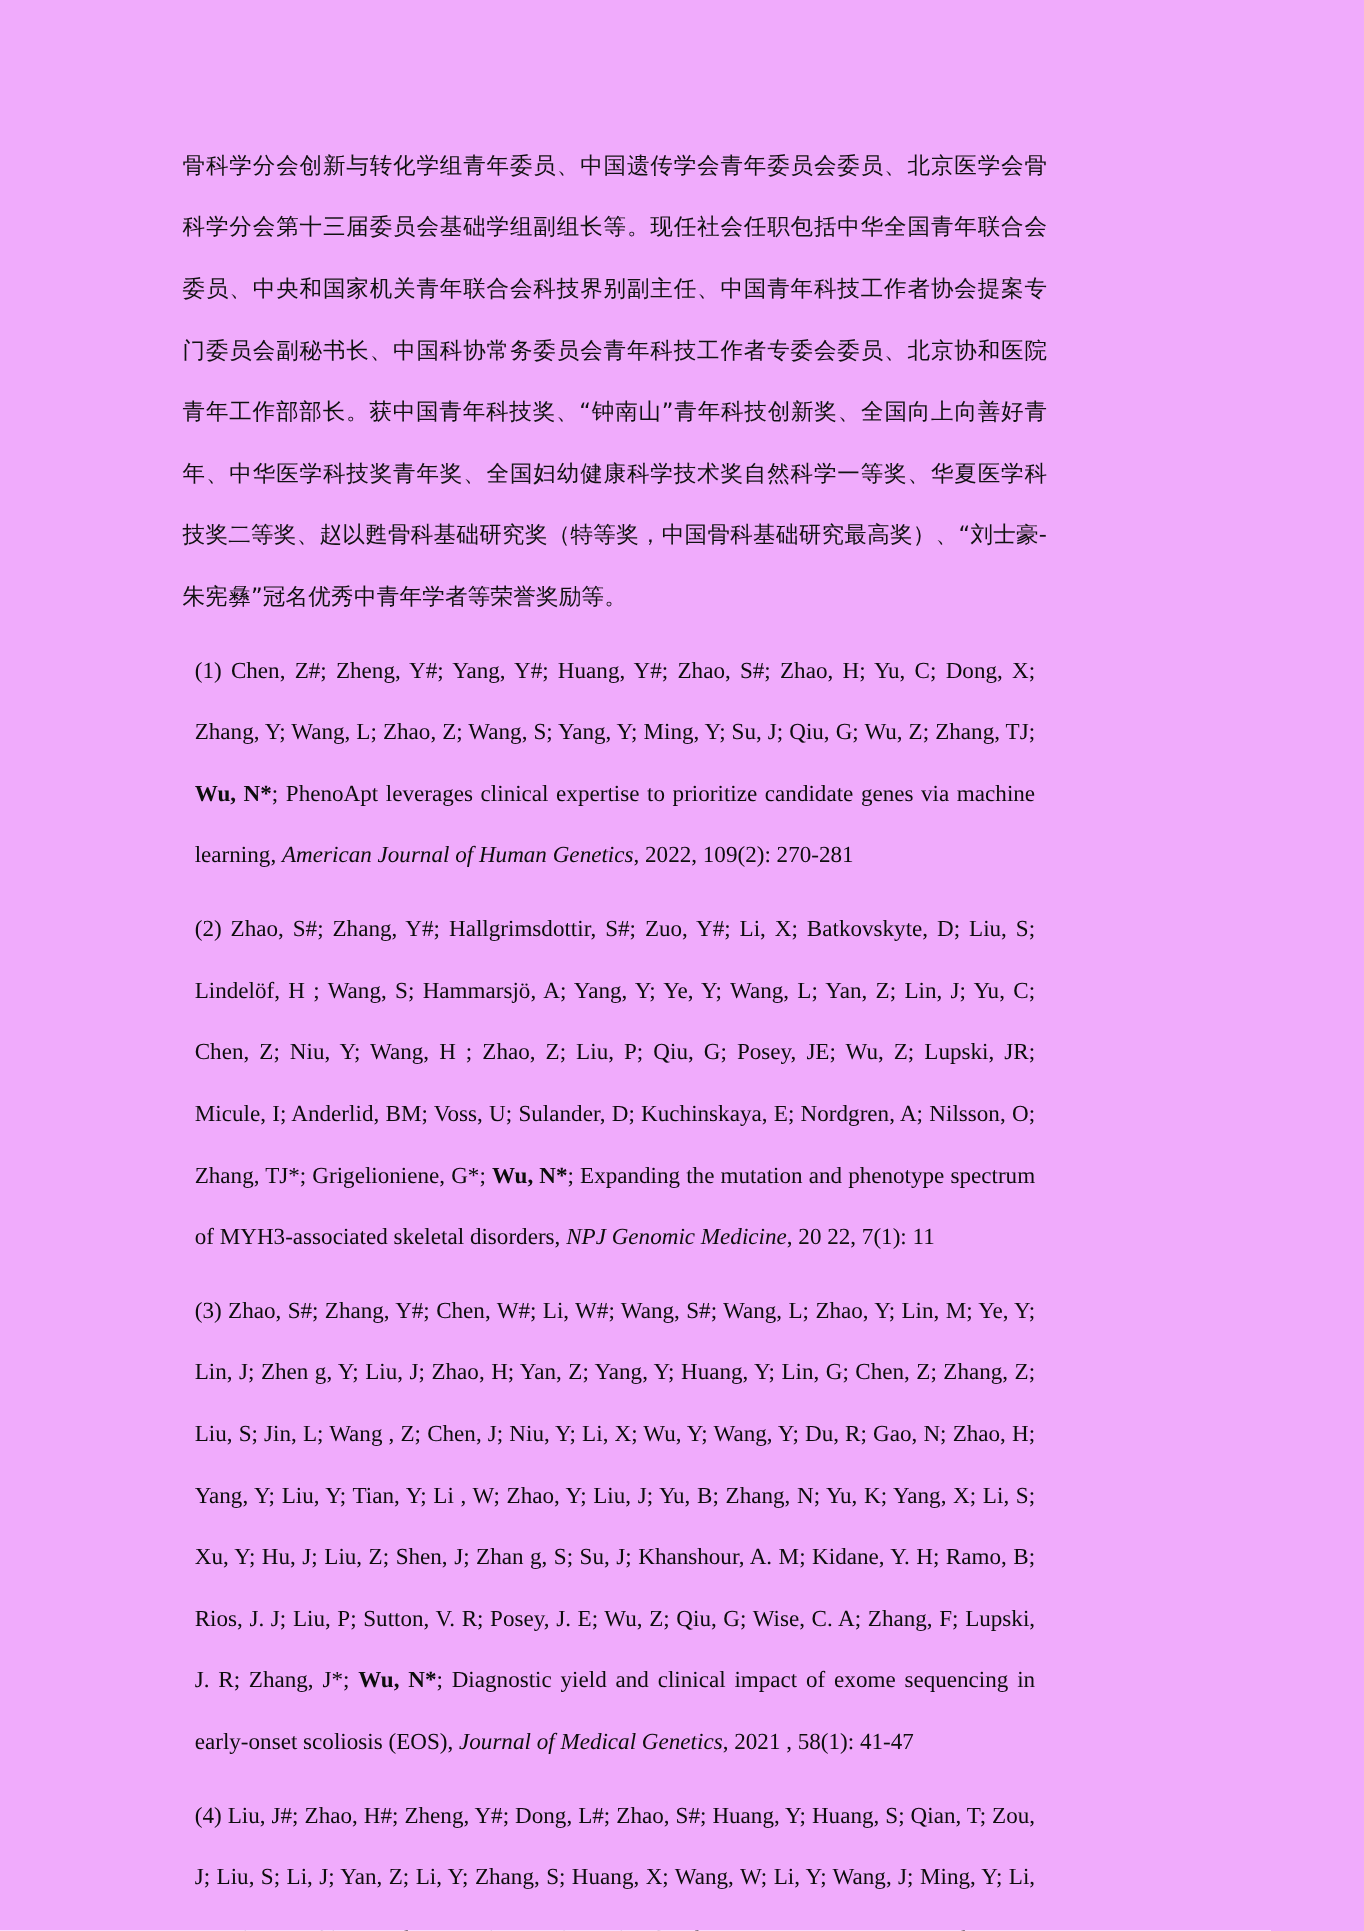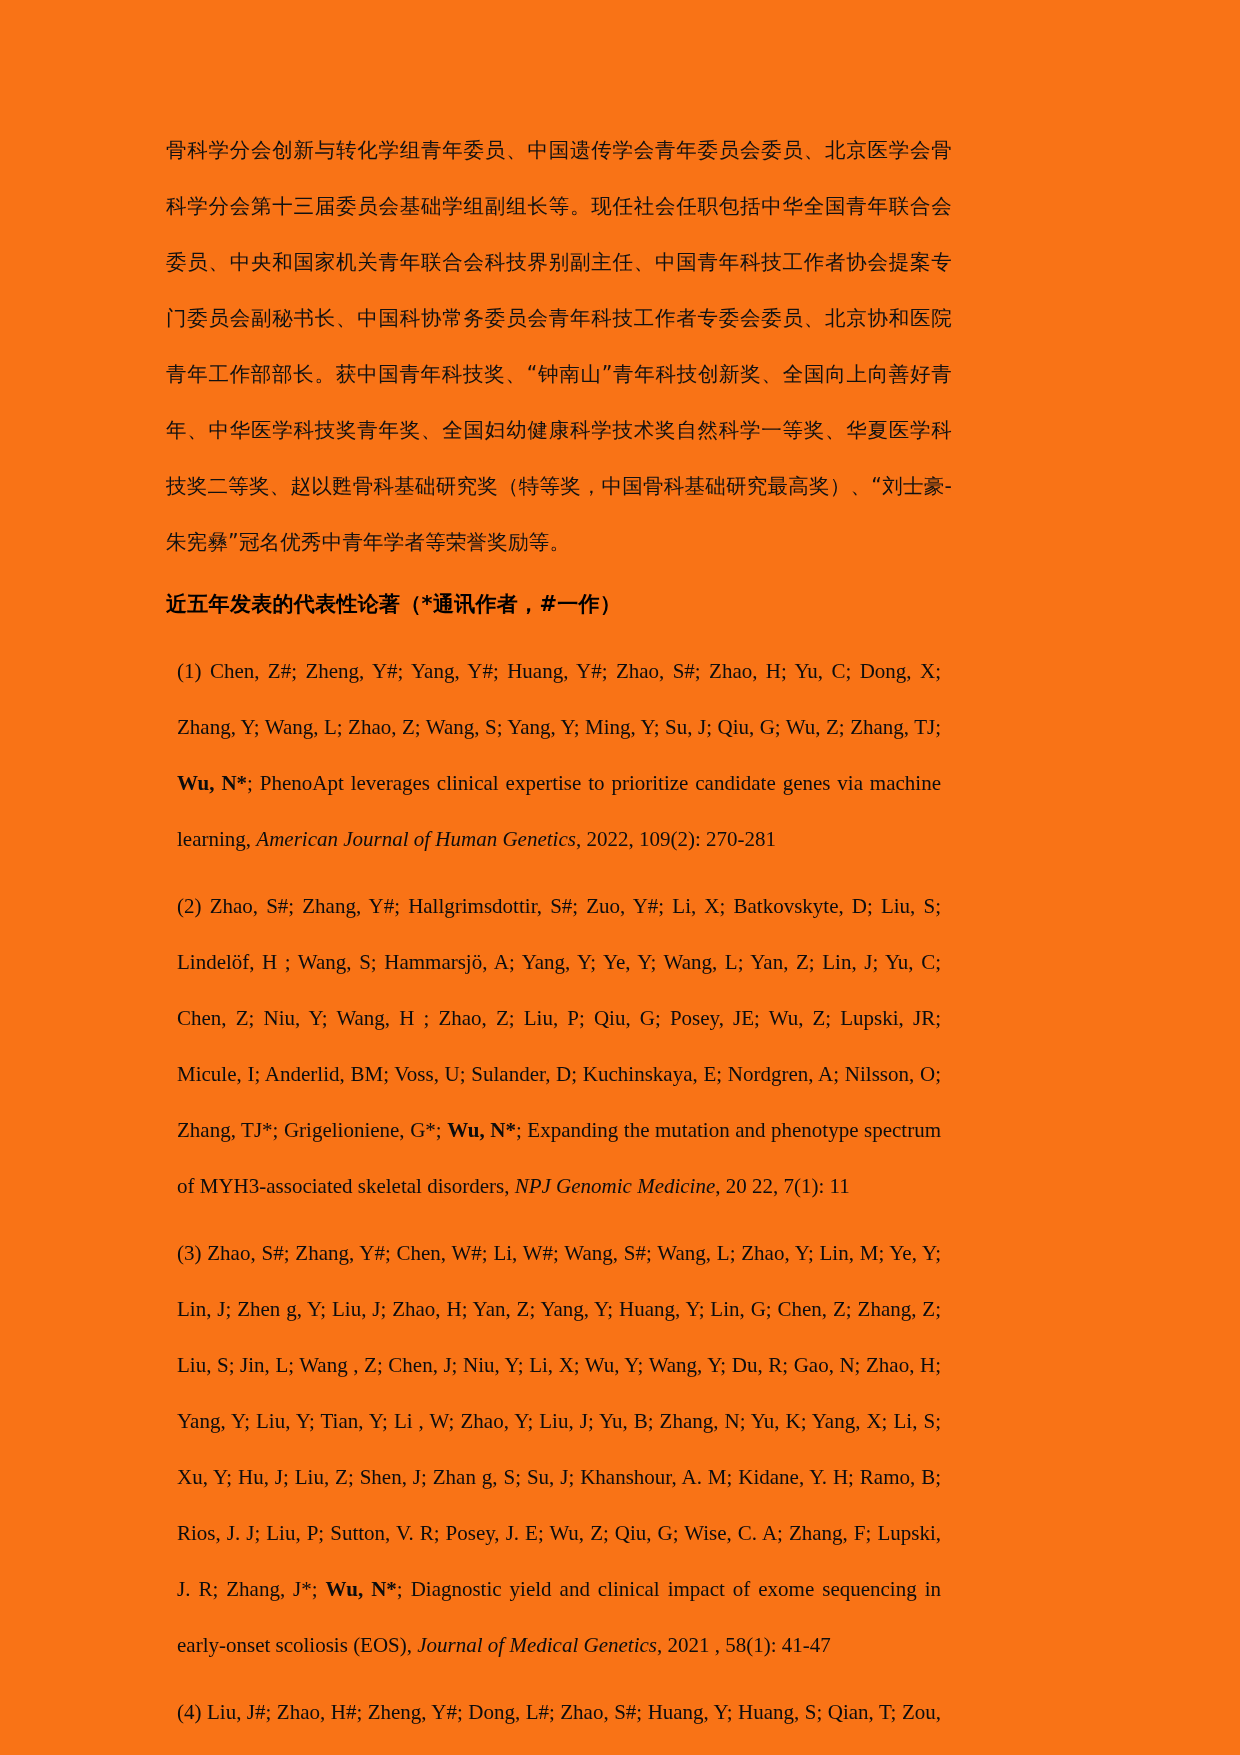--- a/index.html
+++ b/index.html
@@ -14,21 +14,21 @@
     color: #000000;
     position: relative;
     overflow: hidden;
   }
   .page {
     position: absolute;
     left: 0;
     top: 0;
     width: 1240px;
     height: 1755px;
-    background: #f97316;
+    background: #f0abfc;
   }
   .content {
     position: absolute;
     left: 166px;
     top: 122px;
     width: 786px;
   }
 
   
   .cn-para {
@@ -68,21 +68,20 @@
   .ref i { font-style: italic; }
 </style>
 </head>
 <body>
 
 <div class="page">
   <div class="content">
 
     <p class="cn-para">骨科学分会创新与转化学组青年委员、中国遗传学会青年委员会委员、北京医学会骨科学分会第十三届委员会基础学组副组长等。现任社会任职包括中华全国青年联合会委员、中央和国家机关青年联合会科技界别副主任、中国青年科技工作者协会提案专门委员会副秘书长、中国科协常务委员会青年科技工作者专委会委员、北京协和医院青年工作部部长。获中国青年科技奖、“钟南山”青年科技创新奖、全国向上向善好青年、中华医学科技奖青年奖、全国妇幼健康科学技术奖自然科学一等奖、华夏医学科技奖二等奖、赵以甦骨科基础研究奖（特等奖，中国骨科基础研究最高奖）、“刘士豪-朱宪彝”冠名优秀中青年学者等荣誉奖励等。</p>
 
-    <h2 class="cn-heading">近五年发表的代表性论著（*通讯作者，#一作）</h2>
 
     <p class="ref"><span>(1)</span> <span>Chen, Z#; Zheng, Y#; Yang, Y#; Huang, Y#; Zhao, S#; Zhao, H; Yu, C; Dong, X; Zhang, Y; Wang, L; Zhao, Z; Wang, S; Yang, Y; Ming, Y; Su, J; Qiu, G; Wu, Z; Zhang, TJ; </span><b>Wu, N*</b><span>; PhenoApt leverages clinical expertise to prioritize candidate genes via machine learning, </span><i>American Journal of Human Genetics</i><span>, 2022, 109(2): 270-281</span></p>
 
     <p class="ref"><span>(2)</span> <span>Zhao, S#; Zhang, Y#; Hallgrimsdottir, S#; Zuo, Y#; Li, X; Batkovskyte, D; Liu, S; Lindelöf, H ; Wang, S; Hammarsjö, A; Yang, Y; Ye, Y; Wang, L; Yan, Z; Lin, J; Yu, C; Chen, Z; Niu, Y; Wang, H ; Zhao, Z; Liu, P; Qiu, G; Posey, JE; Wu, Z; Lupski, JR; Micule, I; Anderlid, BM; Voss, U; Sulander, D; Kuchinskaya, E; Nordgren, A; Nilsson, O; Zhang, TJ*; Grigelioniene, G*; </span><b>Wu, N*</b><span>; Expanding the mutation and phenotype spectrum of MYH3-associated skeletal disorders, </span><i>NPJ Genomic Medicine</i><span>, 20 22, 7(1): 11</span></p>
 
     <p class="ref"><span>(3)</span> <span>Zhao, S#; Zhang, Y#; Chen, W#; Li, W#; Wang, S#; Wang, L; Zhao, Y; Lin, M; Ye, Y; Lin, J; Zhen g, Y; Liu, J; Zhao, H; Yan, Z; Yang, Y; Huang, Y; Lin, G; Chen, Z; Zhang, Z; Liu, S; Jin, L; Wang , Z; Chen, J; Niu, Y; Li, X; Wu, Y; Wang, Y; Du, R; Gao, N; Zhao, H; Yang, Y; Liu, Y; Tian, Y; Li , W; Zhao, Y; Liu, J; Yu, B; Zhang, N; Yu, K; Yang, X; Li, S; Xu, Y; Hu, J; Liu, Z; Shen, J; Zhan g, S; Su, J; Khanshour, A. M; Kidane, Y. H; Ramo, B; Rios, J. J; Liu, P; Sutton, V. R; Posey, J. E; Wu, Z; Qiu, G; Wise, C. A; Zhang, F; Lupski, J. R; Zhang, J*; </span><b>Wu, N*</b><span>; Diagnostic yield and clinical impact of exome sequencing in early-onset scoliosis (EOS), </span><i>Journal of Medical Genetics</i><span>, 2021 , 58(1): 41-47</span></p>
 
     <p class="ref"><span>(4)</span> <span>Liu, J#; Zhao, H#; Zheng, Y#; Dong, L#; Zhao, S#; Huang, Y; Huang, S; Qian, T; Zou, J; Liu, S; Li, J; Yan, Z; Li, Y; Zhang, S; Huang, X; Wang, W; Li, Y; Wang, J; Ming, Y; Li, X; Xing, Z; Qin, L; Zhao, Z; Jia, Z; Li, J; Liu, G; Zhang, M; Feng, K; Wu, J; Zhang, J; Yang, Y; Wu, Z; Liu, Z; Yi</span></p>
 
   </div>

